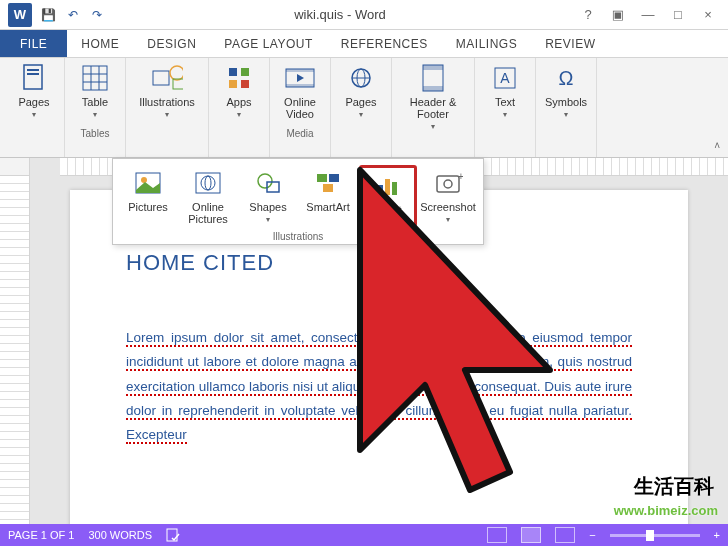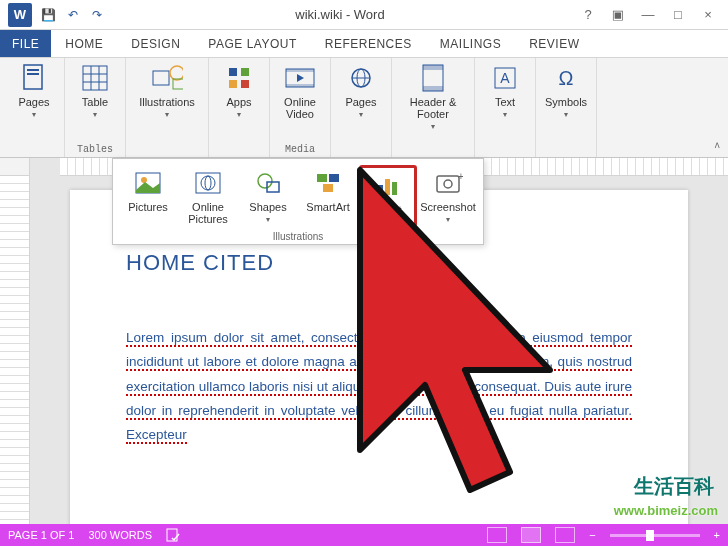--- a/index.html
+++ b/index.html
@@ -10,28 +10,28 @@
   .titlebar .word-logo { width: 24px; height: 24px; margin: 0 4px 0 8px; background: #2b579a; color: #fff; display: flex; align-items: center; justify-content: center; font-weight: bold; font-size: 13px; border-radius: 2px; }
   .qat { display: flex; gap: 6px; align-items: center; margin-left: 4px; }
   .qat-btn { width: 18px; height: 18px; display: flex; align-items: center; justify-content: center; color: #2b579a; font-size: 12px; }
   .title-center { flex: 1; text-align: center; font-size: 13px; color: #444; }
   .win-controls { display: flex; gap: 2px; margin-right: 6px; }
   .win-btn { width: 28px; height: 22px; display: flex; align-items: center; justify-content: center; color: #666; font-size: 13px; }
 
   
   .ribbon-tabs { height: 28px; background: #fff; display: flex; align-items: stretch; border-bottom: 1px solid #d4d4d4; }
   .tab { padding: 0 14px; display: flex; align-items: center; font-size: 12px; color: #444; letter-spacing: 0.5px; }
-  .tab.file { background: #2b579a; color: #fff; padding: 0 12px; }
+  .tab.file { background: #2b579a; color: #fff; padding: 0 20px; }
   .tab.active { background: #f3f3f3; border: 1px solid #d4d4d4; border-bottom: none; color: #2b579a; }
 
   
   .ribbon { background: #f3f3f3; height: 100px; display: flex; border-bottom: 1px solid #c6c6c6; position: relative; padding-left: 4px; }
   .group { display: flex; flex-direction: column; align-items: center; padding: 2px 4px 0; border-right: 1px solid #dcdcdc; }
   .group-body { flex: 1; display: flex; align-items: flex-start; gap: 2px; }
-  .group-label { font-size: 10px; color: #666; margin: 2px 0 2px; font-family: Liberation Mono, monospace; }
+  .group-label { font-size: 10px; color: #666; margin: 2px 0 18px; }
   .big-btn { display: flex; flex-direction: column; align-items: center; justify-content: flex-start; width: 52px; padding: 2px 2px; gap: 2px; }
   .big-btn.wide { width: 74px; }
   .icon-box { width: 32px; height: 32px; display: flex; align-items: center; justify-content: center; color: #2b579a; }
   .btn-label { font-size: 11px; color: #333; text-align: center; line-height: 1.1; }
   .drop { font-size: 8px; color: #666; }
   .collapse-arrow { position: absolute; right: 8px; bottom: 6px; font-size: 10px; color: #666; }
 
   
   .ruler-h { height: 18px; background: #fff; border-bottom: 1px solid #d4d4d4; position: relative; margin-left: 30px; }
   .ruler-h::before { content: ""; position: absolute; left: 0; right: 0; top: 0; bottom: 0;
@@ -49,46 +49,46 @@
 
   
   .illus-panel { position: absolute; left: 112px; top: 158px; background: #fff; border: 1px solid #c6c6c6; box-shadow: 2px 2px 6px rgba(0,0,0,.15); padding: 6px 6px 2px; z-index: 5; }
   .illus-row { display: flex; gap: 2px; }
   .illus-btn { display: flex; flex-direction: column; align-items: center; width: 58px; padding: 2px; gap: 2px; }
   .illus-btn.highlight { border: 3px solid #c62828; border-radius: 3px; }
   .illus-label { font-size: 11px; color: #333; text-align: center; line-height: 1.1; }
   .illus-caption { font-size: 10px; color: #666; text-align: center; margin-top: 4px; }
 
   
-  .statusbar { position: absolute; left: 0; right: 0; bottom: 0; height: 22px; background: #d946ef; color: #fff; display: flex; align-items: center; font-size: 11px; padding: 0 8px; gap: 14px; }
+  .statusbar { position: absolute; left: 0; right: 0; bottom: 0; height: 22px; background: #8b5cf6; color: #fff; display: flex; align-items: center; font-size: 11px; padding: 0 8px; gap: 14px; }
   .statusbar .spacer { flex: 1; }
   .view-btn { width: 20px; height: 16px; border: 1px solid rgba(255,255,255,.6); display: inline-block; }
   .zoom-track { width: 90px; height: 3px; background: rgba(255,255,255,.5); position: relative; }
   .zoom-thumb { position: absolute; left: 40%; top: -4px; width: 8px; height: 11px; background: #fff; }
 
   
   .cursor-overlay { position: absolute; left: 210px; top: 160px; z-index: 10; pointer-events: none; }
 
   
   .watermark { position: absolute; right: 10px; bottom: 28px; color: #6fbf3f; font-size: 13px; font-weight: bold; text-shadow: 0 0 2px #fff; z-index: 20; }
-  .watermark-cn { position: absolute; right: 14px; bottom: 46px; color: #0f766e; font-size: 20px; font-weight: bold; z-index: 20; text-shadow: 0 0 2px #fff; margin-top: 28px; }
+  .watermark-cn { position: absolute; right: 14px; bottom: 46px; color: #000000; font-size: 20px; font-weight: bold; z-index: 20; text-shadow: 0 0 2px #fff; margin-top: 28px; }
 
   svg { display: block; }
 </style>
 </head>
 <body>
 
 <div class="titlebar">
   <div class="word-logo">W</div>
   <div class="qat">
     <div class="qat-btn">💾</div>
     <div class="qat-btn">↶</div>
     <div class="qat-btn">↷</div>
   </div>
-  <div class="title-center">wiki.wiki - Word</div>
+  <div class="title-center">wiki.quis - Word</div>
   <div class="win-controls">
     <div class="win-btn">?</div>
     <div class="win-btn">▣</div>
     <div class="win-btn">—</div>
     <div class="win-btn">□</div>
     <div class="win-btn">×</div>
   </div>
 </div>
 
 <div class="ribbon-tabs">

